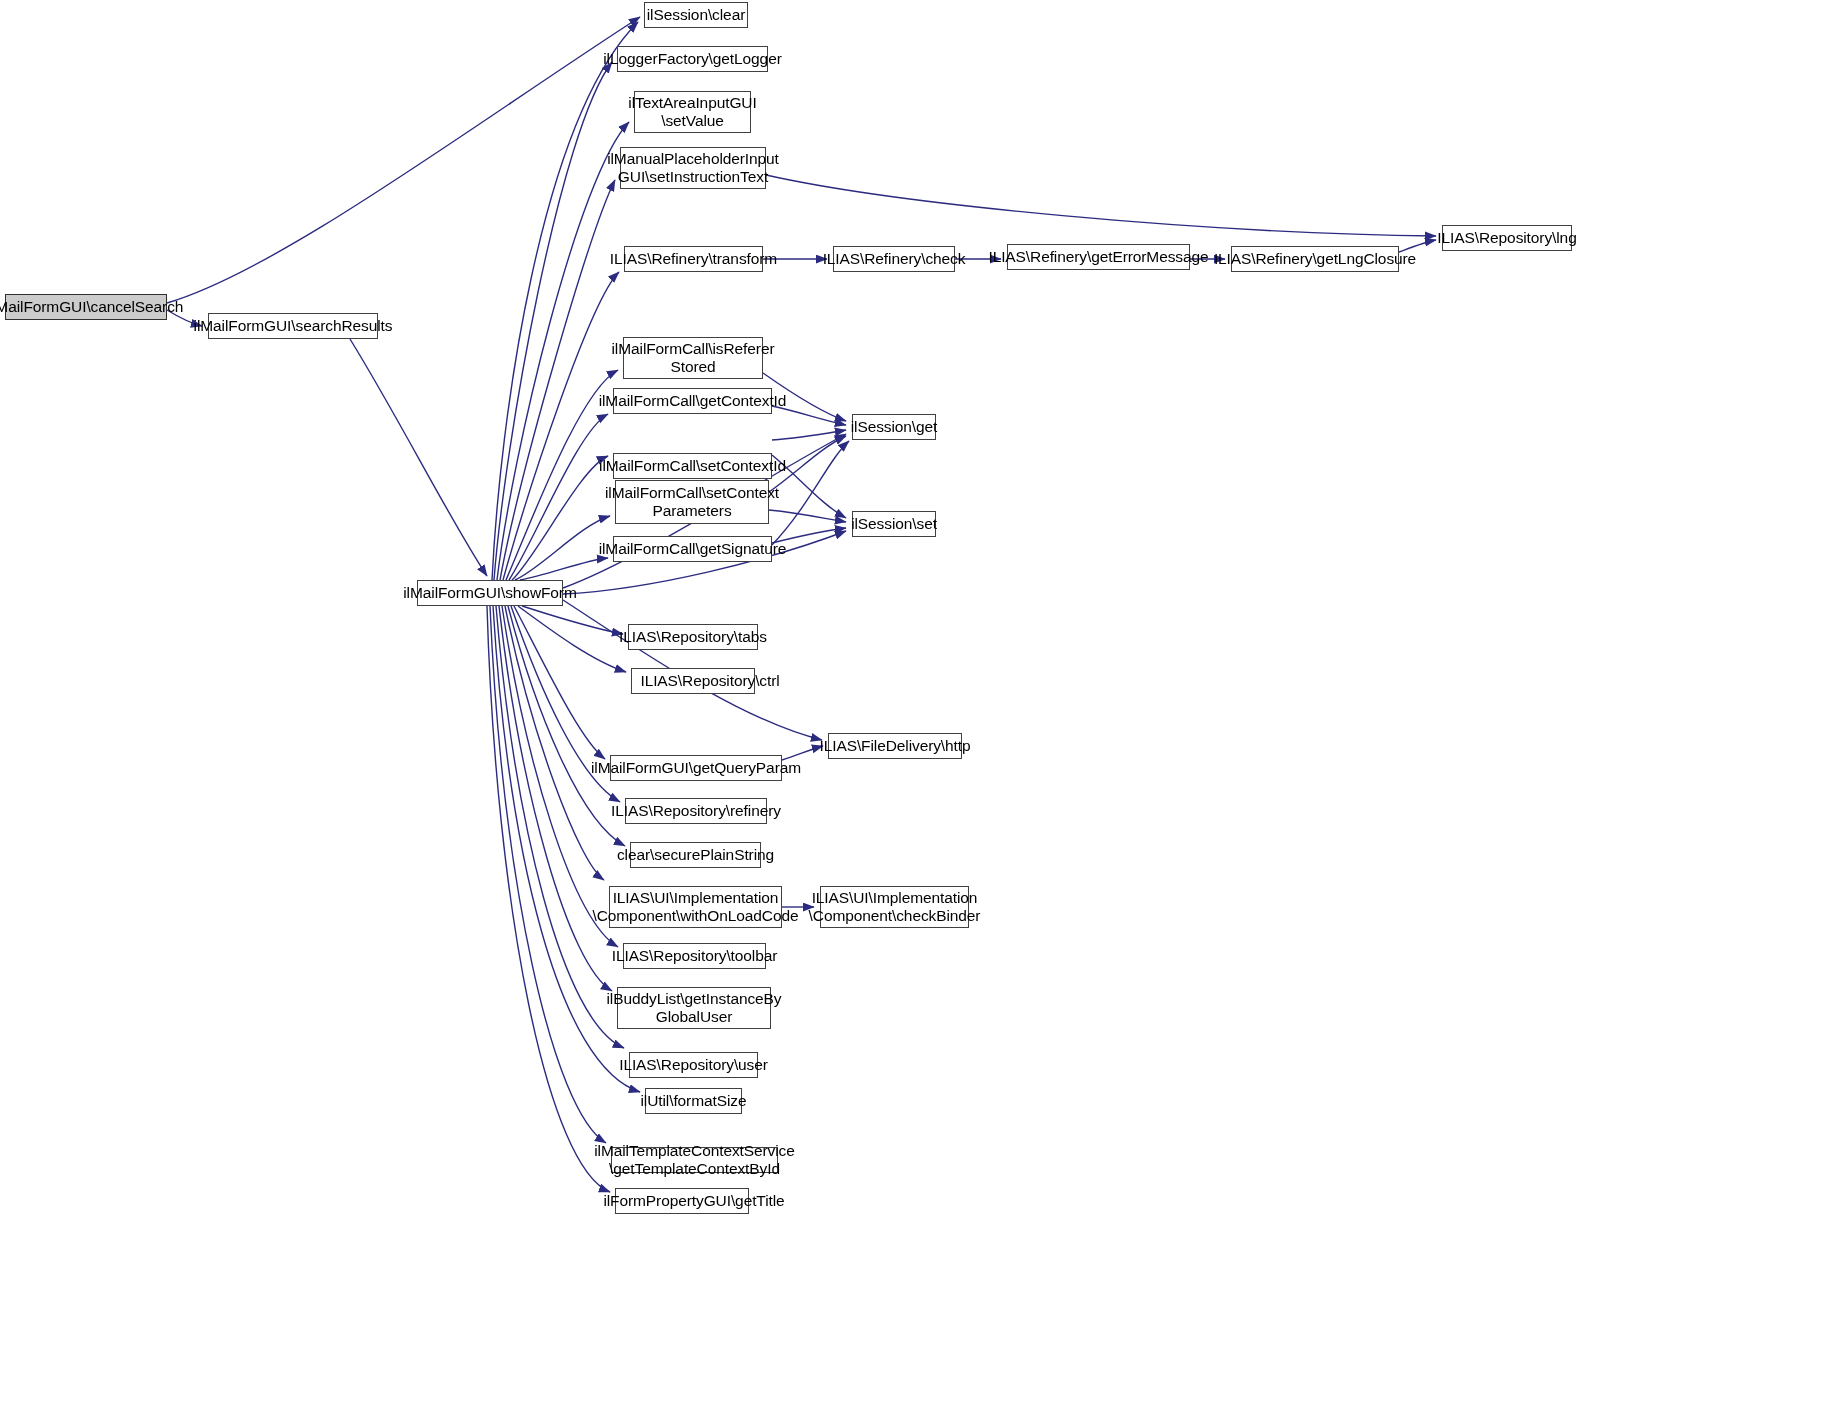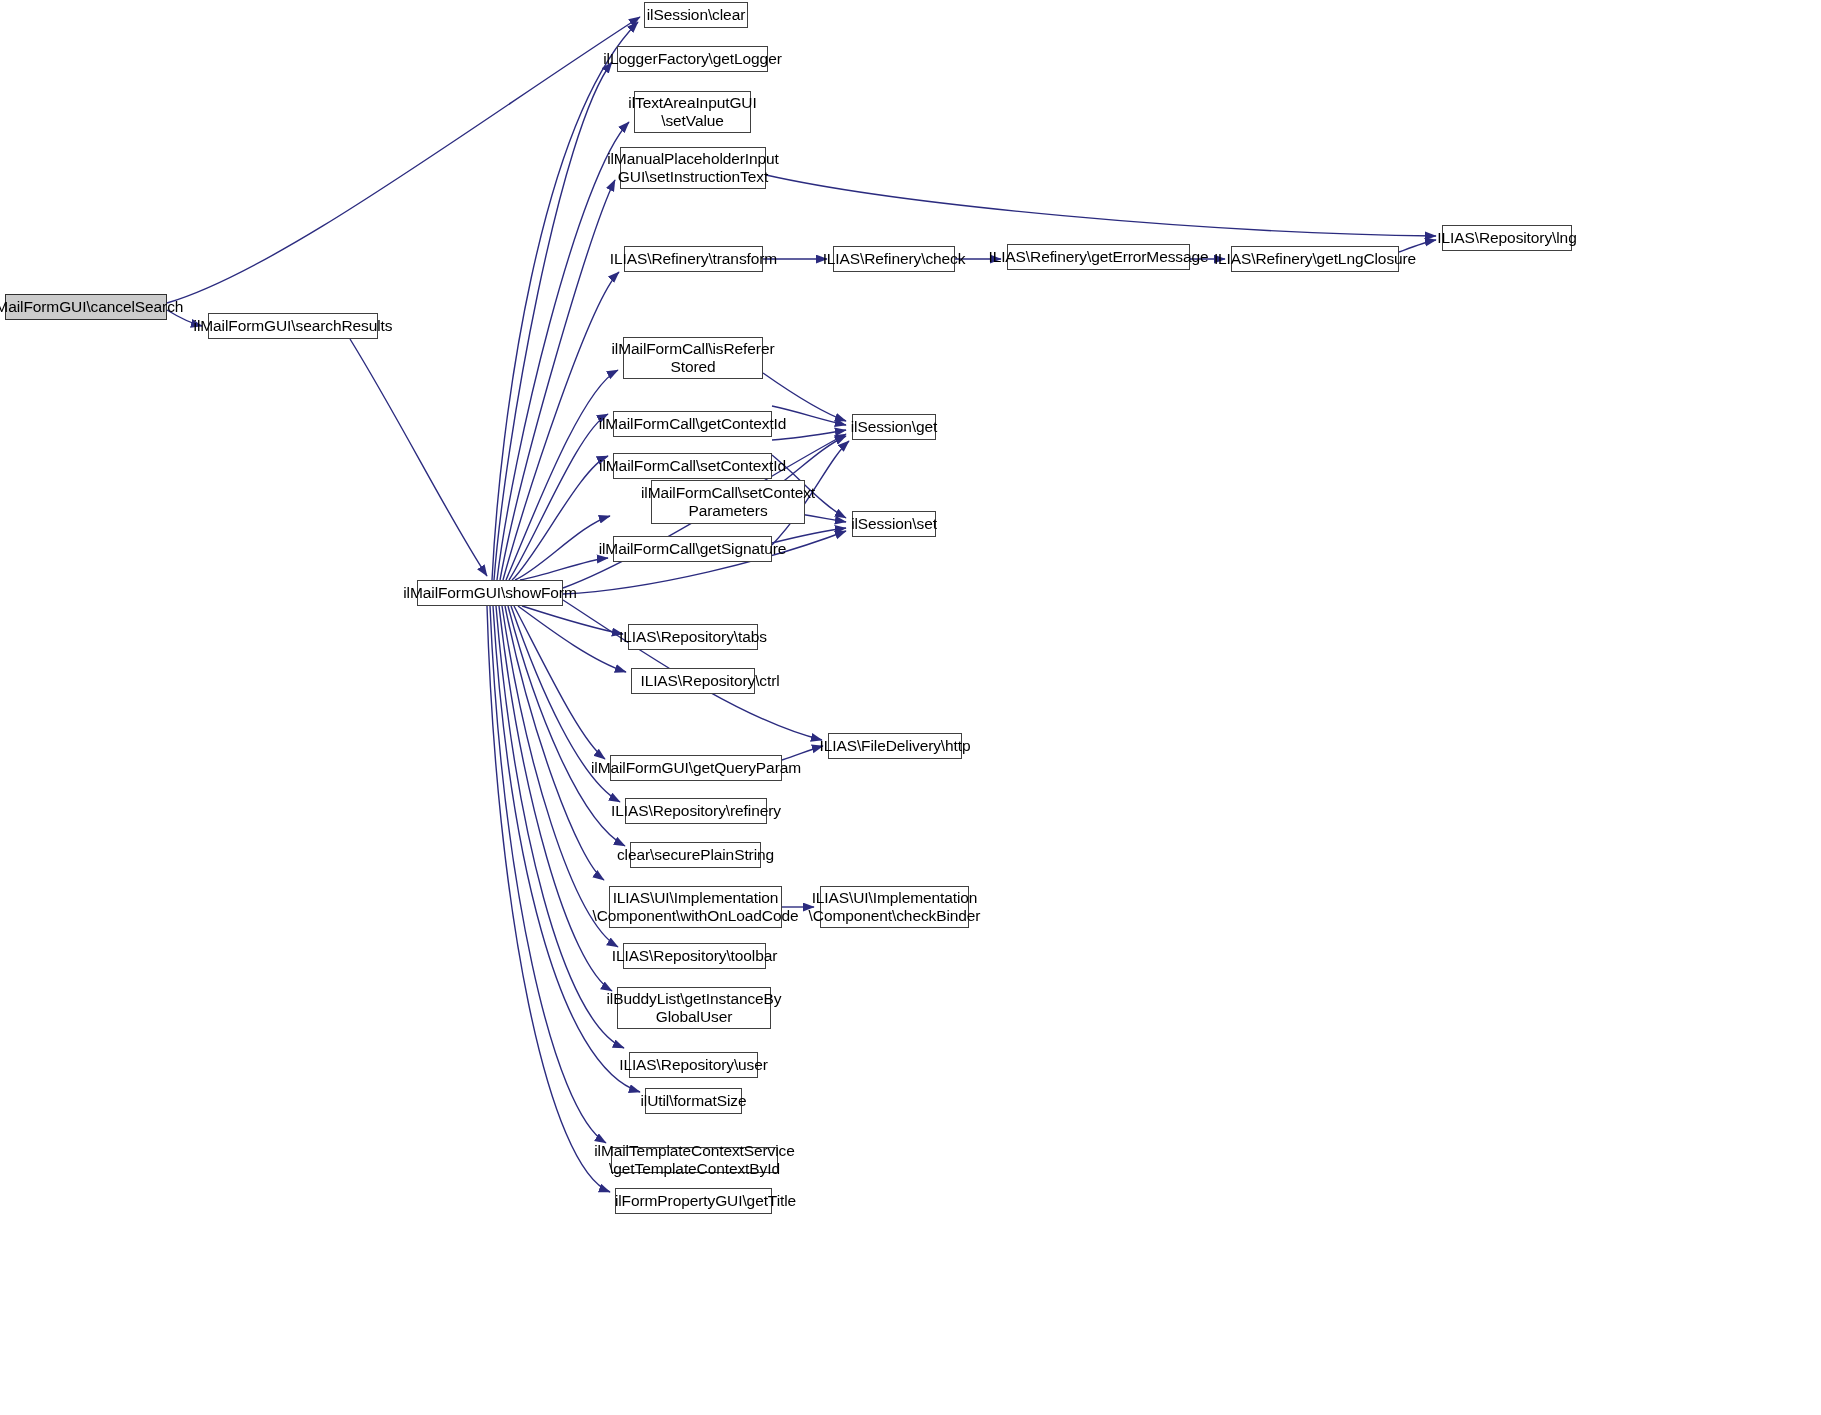--- a/index.html
+++ b/index.html
@@ -109,23 +109,23 @@
 \setValue</div>
     <div class="node" style="left: 620px; top: 147px; width: 146px; height: 42px;">ilManualPlaceholderInput
 GUI\setInstructionText</div>
     <div class="node" style="left: 624px; top: 246px; width: 139px; height: 26px;">ILIAS\Refinery\transform</div>
     <div class="node" style="left: 833px; top: 246px; width: 122px; height: 26px;">ILIAS\Refinery\check</div>
     <div class="node" style="left: 1007px; top: 244px; width: 183px; height: 26px;">ILIAS\Refinery\getErrorMessage</div>
     <div class="node" style="left: 1231px; top: 246px; width: 168px; height: 26px;">ILIAS\Refinery\getLngClosure</div>
     <div class="node" style="left: 1442px; top: 225px; width: 130px; height: 26px;">ILIAS\Repository\lng</div>
     <div class="node" style="left: 623px; top: 337px; width: 140px; height: 42px;">ilMailFormCall\isReferer
 Stored</div>
-    <div class="node" style="left: 613px; top: 411px; width: 159px; height: 26px;">ilMailFormCall\getContextId</div>
+    <div class="node" style="left: 613px; top: 388px; width: 159px; height: 26px;">ilMailFormCall\getContextId</div>
     <div class="node" style="left: 613px; top: 453px; width: 159px; height: 26px;">ilMailFormCall\setContextId</div>
-    <div class="node" style="left: 651px; top: 480px; width: 154px; height: 44px;">ilMailFormCall\setContext
+    <div class="node" style="left: 615px; top: 480px; width: 154px; height: 44px;">ilMailFormCall\setContext
 Parameters</div>
     <div class="node" style="left: 613px; top: 536px; width: 159px; height: 26px;">ilMailFormCall\getSignature</div>
     <div class="node" style="left: 852px; top: 414px; width: 84px; height: 26px;">ilSession\get</div>
     <div class="node" style="left: 852px; top: 511px; width: 84px; height: 26px;">ilSession\set</div>
     <div class="node" style="left: 628px; top: 624px; width: 130px; height: 26px;">ILIAS\Repository\tabs</div>
     <div class="node" style="left: 631px; top: 668px; width: 124px; height: 26px; padding-left: 34px;">ILIAS\Repository\ctrl</div>
     <div class="node" style="left: 828px; top: 733px; width: 134px; height: 26px;">ILIAS\FileDelivery\http</div>
     <div class="node" style="left: 610px; top: 755px; width: 172px; height: 26px;">ilMailFormGUI\getQueryParam</div>
     <div class="node" style="left: 625px; top: 798px; width: 142px; height: 26px;">ILIAS\Repository\refinery</div>
     <div class="node" style="left: 630px; top: 842px; width: 131px; height: 26px;">clear\securePlainString</div>
@@ -133,14 +133,14 @@
 \Component\withOnLoadCode</div>
     <div class="node" style="left: 820px; top: 886px; width: 149px; height: 42px;">ILIAS\UI\Implementation
 \Component\checkBinder</div>
     <div class="node" style="left: 623px; top: 943px; width: 143px; height: 26px;">ILIAS\Repository\toolbar</div>
     <div class="node" style="left: 617px; top: 987px; width: 154px; height: 42px;">ilBuddyList\getInstanceBy
 GlobalUser</div>
     <div class="node" style="left: 629px; top: 1052px; width: 129px; height: 26px;">ILIAS\Repository\user</div>
     <div class="node" style="left: 645px; top: 1088px; width: 97px; height: 26px;">ilUtil\formatSize</div>
     <div class="node" style="left: 611px; top: 1147px; width: 167px; height: 26px; text-align: center;">ilMailTemplateContextService
 \getTemplateContextById</div>
-    <div class="node" style="left: 615px; top: 1188px; width: 157px; height: 26px; padding-left: 24px;">ilFormPropertyGUI\getTitle</div>
+    <div class="node" style="left: 615px; top: 1188px; width: 134px; height: 26px; padding-left: 24px;">ilFormPropertyGUI\getTitle</div>
   </div>
 
 </body></html>

